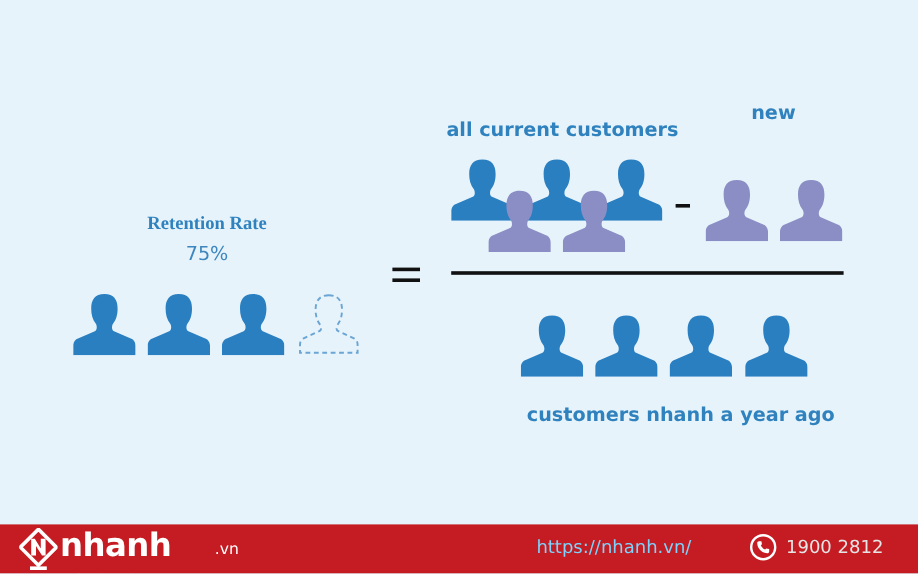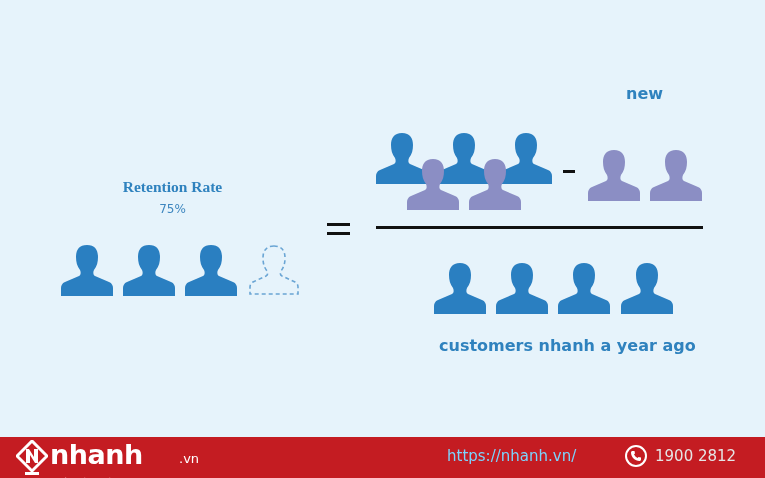--- a/index.html
+++ b/index.html
@@ -11,21 +11,21 @@
     }
     .canvas { position: absolute; left: 0; top: 0; width: 765px; height: 437px; background: #e6f3fb; }
     .abs { position: absolute; }
     .label-bold {
       color: #2f82be;
       font-weight: bold;
       font-family: "DejaVu Sans", sans-serif;
       white-space: nowrap;
     }
     .title-rr { left: 0; top: 178px; width: 345px; text-align: center; font-size: 15.5px; font-family: Liberation Serif, serif; }
-    .pct { left: 0; top: 202px; width: 345px; text-align: center; font-size: 12px; color: #3d86bf; font-weight: normal; font-family: "DejaVu Sans", sans-serif; }
+    .pct { left: 0; top: 202px; width: 345px; text-align: center; font-size: 16px; color: #3d86bf; font-weight: normal; font-family: "DejaVu Sans", sans-serif; }
     .lbl-all { left: 372px; top: 98px; font-size: 16px; }
     .lbl-new { left: 626px; top: 84px; font-size: 16px; }
     .lbl-ago { left: 439px; top: 336px; font-size: 16px; }
 
     .person { position: absolute; width: 52px; height: 52px; }
     .person svg { width: 100%; height: 100%; display: block; }
 
     .equals { left: 327px; top: 222px; width: 24px; height: 14px; }
     .equals::before, .equals::after {
       content: ""; position: absolute; left: 0; width: 23px; height: 3px; background: #111;
@@ -93,20 +93,21 @@
       </svg>
   </div>
   <div class="person" style="left:248px; top:244px;">
     <svg viewBox="0 0 52 52">
         <path d="M26 2c-8 0-11 5-11 12 0 5 1 9 4 13 1 2 1 4-1 5L5 38c-2 1-3 3-3 5v7h48v-7c0-2-1-4-3-5l-13-6c-2-1-2-3-1-5 3-4 4-8 4-13C37 7 34 2 26 2z" fill="none" stroke="#6aa5d4" stroke-width="1.6" stroke-dasharray="4 3"></path>
       </svg>
   </div>
 
   <div class="abs equals"></div>
 
+  <div class="abs label-bold lbl-all">all current customers</div>
 
   <div class="person" style="left:376px; top:132px;">
     <svg viewBox="0 0 52 52">
         <path d="M26 1c-8 0-11 5-11 12 0 5 1 9 4 13 1 2 1 5-1 6L4 38c-3 1-4 4-4 6v8h52v-8c0-2-1-5-4-6l-14-6c-2-1-2-4-1-6 3-4 4-8 4-13C37 6 34 1 26 1z" fill="#2a7fc1"></path>
       </svg>
   </div>
   <div class="person" style="left:438px; top:132px;">
     <svg viewBox="0 0 52 52">
         <path d="M26 1c-8 0-11 5-11 12 0 5 1 9 4 13 1 2 1 5-1 6L4 38c-3 1-4 4-4 6v8h52v-8c0-2-1-5-4-6l-14-6c-2-1-2-4-1-6 3-4 4-8 4-13C37 6 34 1 26 1z" fill="#2a7fc1"></path>
       </svg>

